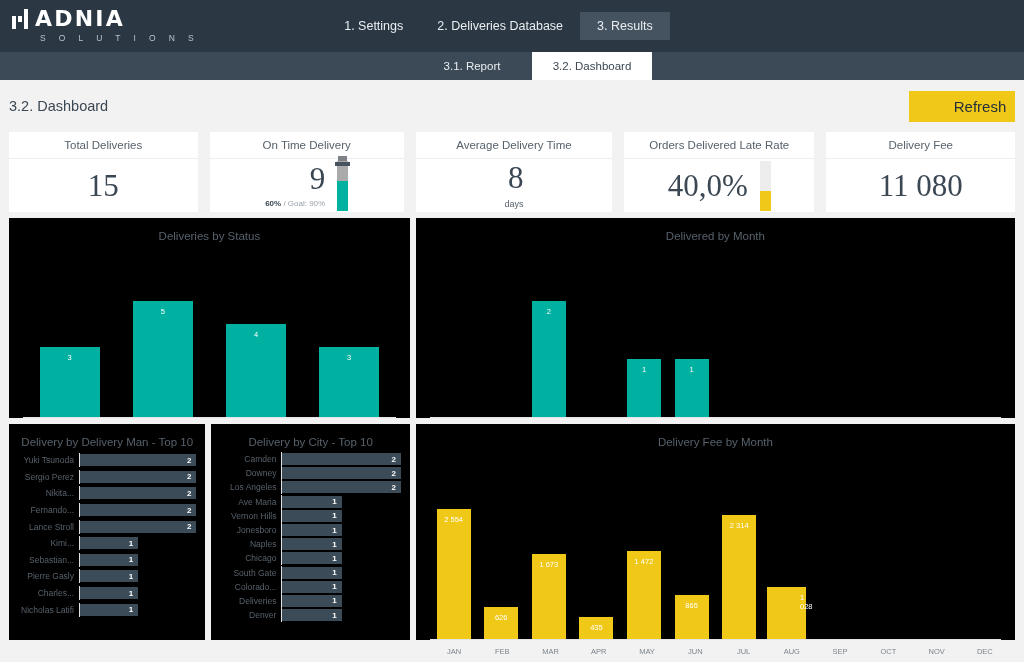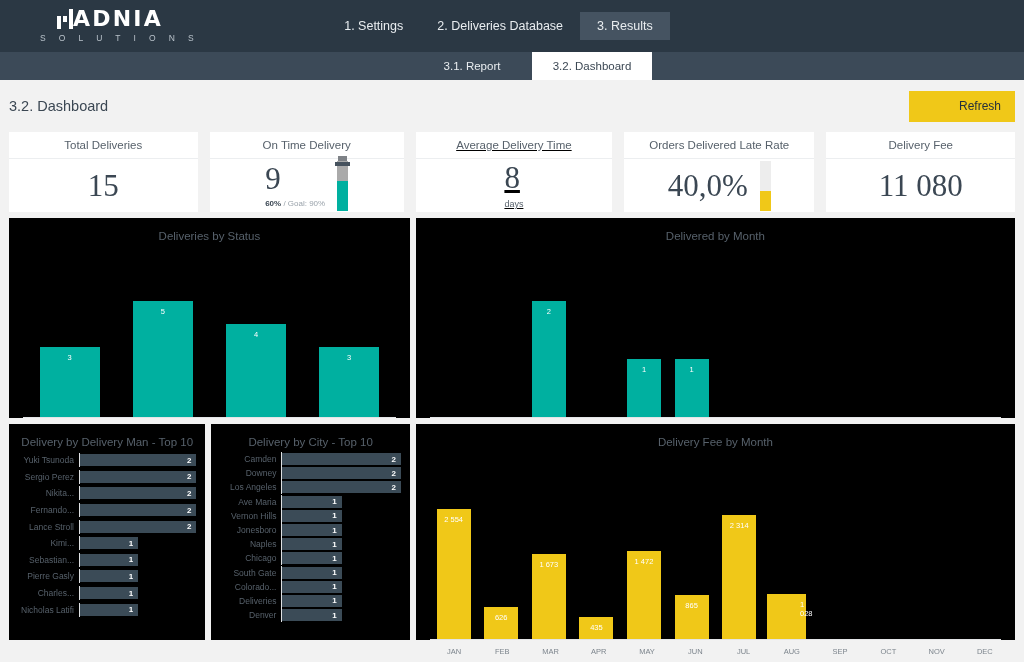--- a/index.html
+++ b/index.html
@@ -9,21 +9,21 @@
     font-family: "Liberation Sans", sans-serif;
     overflow: hidden;
   }
 
   
   .topbar {
     height: 52px; background: #2b3844;
     display: flex; align-items: center; position: relative;
   }
   .logo-wrap { padding-left: 12px; display: flex; flex-direction: column; }
-  .logo-row { display: flex; align-items: flex-end; gap: 0; margin-left: 45px; }
+  .logo-row { display: flex; align-items: flex-end; gap: 7px; }
   .logo-mark { display: flex; align-items: flex-end; gap: 2px; height: 20px; }
   .lm { background: #ffffff; width: 4px; }
   .lm.a { height: 13px; }
   .lm.b { height: 6px; margin-bottom: 7px; }
   .lm.c { height: 20px; }
   .logo-text {
     color: #ffffff; font-size: 22px; font-weight: bold;
     letter-spacing: 2.2px; line-height: 20px;
     font-family: "DejaVu Sans", sans-serif;
   }
@@ -51,40 +51,40 @@
   .subtab.active { background: #ffffff; color: #3b4753; }
 
   
   .titlerow {
     height: 52px; display: flex; align-items: center;
     justify-content: space-between; padding: 0 9px 0 9px;
   }
   .pagetitle { font-size: 14.5px; color: #3b4753; }
   .refresh-btn {
     background: #f0c818; color: #26303a; border: none;
-    width: 106px; height: 31px; font-size: 12px;
+    width: 106px; height: 31px; font-size: 15px;
     font-family: "Liberation Sans", sans-serif; cursor: pointer; padding-left: 36px;
   }
 
   
   .board { padding: 0 9px; }
   .kpi-row { display: flex; gap: 12px; }
   .card { background: #ffffff; }
   .kpi {
     height: 80px; display: flex; flex-direction: column;
   }
   .kpi-title {
     height: 27px; display: flex; align-items: center; justify-content: center;
     font-size: 11.5px; color: #57616b; border-bottom: 1px solid #eceef0;
   }
   .kpi-body {
     flex: 1; display: flex; align-items: center; justify-content: center;
     position: relative; padding: 0 10px;
   }
-  .kpi-valcol { display: flex; flex-direction: column; align-items: flex-start; }
+  .kpi-valcol { display: flex; flex-direction: column; align-items: flex-end; }
   .kpi-value {
     font-size: 31px; color: #3b4753; line-height: 1.0;
     font-family: "Liberation Serif", serif; font-weight: normal;
   }
   .kpi-sub { font-size: 8px; margin-top: 5px; color: #9aa3ab; }
   .kpi-sub b { color: #3b4753; }
   .kpi-unit { font-size: 9px; color: #57616b; margin-top: 6px; }
 
   
   .gauge { width: 11px; height: 50px; position: relative; margin-left: 12px; }
@@ -95,21 +95,21 @@
   .gauge .marker {
     position: absolute; left: -2px; right: -2px; height: 4px;
     background: #46525e;
   }
   .gauge .cap {
     position: absolute; left: 1px; right: 1px; top: -5px;
     height: 5px; background: #7e8287;
   }
   .gauge.late .fill { background: #f0c818; }
 
-  .k1 { width: 196px; } .k2 { width: 202px; } .k3 { width: 204px; text-decoration: underline; }
+  .k1 { width: 196px; } .k2 { width: 202px; } .k3 { width: 204px; }
   .k4 { width: 198px; } .k5 { width: 196px; }
 
   
   .row2 { display: flex; gap: 6px; margin-top: 6px; }
   .row3 { display: flex; gap: 6px; margin-top: 6px; }
   .chart-card { background: #000000; position: relative; }
   .chart-title {
     text-align: center; font-size: 11.5px; color: #57616b;
     padding-top: 11px; line-height: 15px;
   }
@@ -546,21 +546,21 @@
               <div class="vbar yellow" style="height: 44px; width: 34px;">
                 <span class="vlabel">865</span>
               </div>
             </div>
             <div class="vbar-col">
               <div class="vbar yellow" style="height: 124px; width: 34px;">
                 <span class="vlabel">2 314</span>
               </div>
             </div>
             <div class="vbar-col">
-              <div class="vbar yellow" style="height: 45px; width: 34px; padding-left: 39px;">
+              <div class="vbar yellow" style="height: 52px; width: 34px; padding-left: 39px;">
                 <span class="vlabel">1 028</span>
               </div>
             </div>
             <div class="vbar-col"></div>
             <div class="vbar-col"></div>
             <div class="vbar-col"></div>
             <div class="vbar-col"></div>
           </div>
           <div class="vaxis">
             <span>JAN</span>

